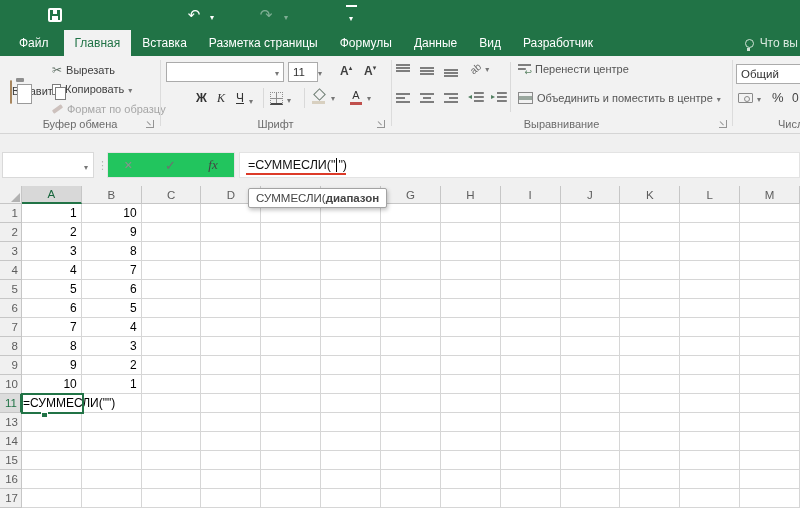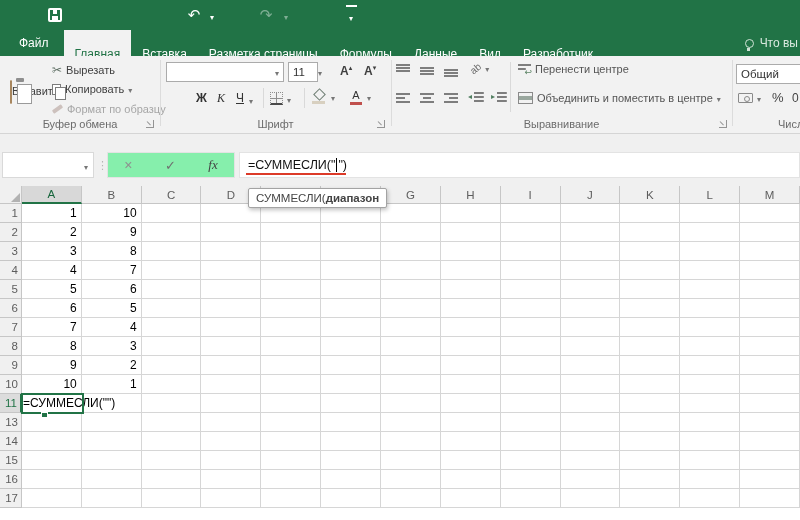--- a/index.html
+++ b/index.html
@@ -16,21 +16,21 @@
   .i-save::after{content:"";position:absolute;left:2px;bottom:0;width:6px;height:4px;background:#fff}
   .gi-undo::after{content:"↶";font-size:15px;color:#fff}
   .gi-redo::after{content:"↷";font-size:15px;color:#fff}
   .dim{opacity:.42}
   .ddw::after{content:"▾";font-size:8px;color:#fff}
   .i-qatmenu{display:inline-block;width:11px;text-align:center;border-top:2px solid #fff}
   .i-qatmenu::after{content:"▾";font-size:8px;color:#fff;line-height:7px}
 
   
   .tabstrip{position:absolute;left:0;top:30px;width:800px;height:26px;background:var(--accent);display:flex;align-items:stretch}
-  .tab{color:#fff;font-size:12px;line-height:26px;padding:11px 11px;white-space:nowrap;cursor:default}
+  .tab{color:#fff;font-size:12px;line-height:26px;padding:0 11px;white-space:nowrap;cursor:default}
   .tab.file{padding:0 15px;margin-left:4px}
   .tab.active{background:#f2f2f2;color:var(--accent)}
   .tellme{margin-left:auto;display:flex;align-items:center;gap:6px;color:#d9e9df;font-size:12px;padding-right:2px;white-space:nowrap;overflow:hidden}
   .i-bulb{display:inline-block;width:9px;height:9px;border:1.5px solid #cfe3d6;border-radius:50%;position:relative}
   .i-bulb::after{content:"";position:absolute;left:1.5px;top:8px;width:3px;height:3px;background:#cfe3d6}
 
   
   .ribbon{position:absolute;left:0;top:56px;width:800px;height:78px;background:#f2f2f2;border-bottom:1px solid #d5d5d5}
   .vsep{position:absolute;top:4px;width:1px;height:66px;background:#dcdcdc}
   .rlabel{position:absolute;top:62px;font-size:11px;color:#6b6b6b;text-align:center;white-space:nowrap}
@@ -88,21 +88,21 @@
   .i-money{display:inline-block;width:15px;height:10px;border:1px solid #8a8a8a;border-radius:1px;position:relative}
   .i-money::after{content:"";position:absolute;left:5px;top:2px;width:4px;height:4px;border:1px solid #8a8a8a;border-radius:50%}
   .pct{font-size:13px;color:#444}
 
   
   .fbar{position:absolute;left:0;top:134px;width:800px;height:52px;background:#f0f0f0}
   .namebox{position:absolute;left:2px;top:18px;width:92px;height:26px;background:#fff;border:1px solid #d9d9d9;display:flex;align-items:center}
   .namebox .dd{margin-left:auto;padding-right:5px}
   .fdots{position:absolute;left:97px;top:18px;height:26px;display:flex;align-items:center;color:#b5b5b5;font-size:11px}
   .fdots::after{content:"⋮"}
-  .fbtns{position:absolute;left:107px;top:18px;width:128px;height:26px;background:#86efac;border:1px solid #e3e3e3;display:flex;align-items:center;justify-content:space-around}
+  .fbtns{position:absolute;left:107px;top:18px;width:128px;height:26px;background:#22c55e;border:1px solid #e3e3e3;display:flex;align-items:center;justify-content:space-around}
   .fx-x{font-size:14px;color:#8f8f8f}.fx-x::after{content:"×"}
   .fx-ok{font-size:13px;color:#6f6f6f}.fx-ok::after{content:"✓"}
   .fx-fn{font-style:italic;font-family:"Liberation Serif",serif;font-size:13px;color:#444}
   .finput{position:absolute;left:239px;top:18px;width:561px;height:26px;background:#fff;border:1px solid #e3e3e3;display:flex;align-items:center;padding-left:8px;font-size:12.5px;color:#111}
   .caret{display:inline-block;width:1px;height:14px;background:#000;margin:0 1px}
   .red-underline{position:absolute;left:246px;top:39px;width:100px;height:2px;background:var(--red)}
 
   
   .sheet{position:absolute;left:0;top:186px;width:800px;height:334px;background:#fff;overflow:hidden}
   .srow{display:flex}

